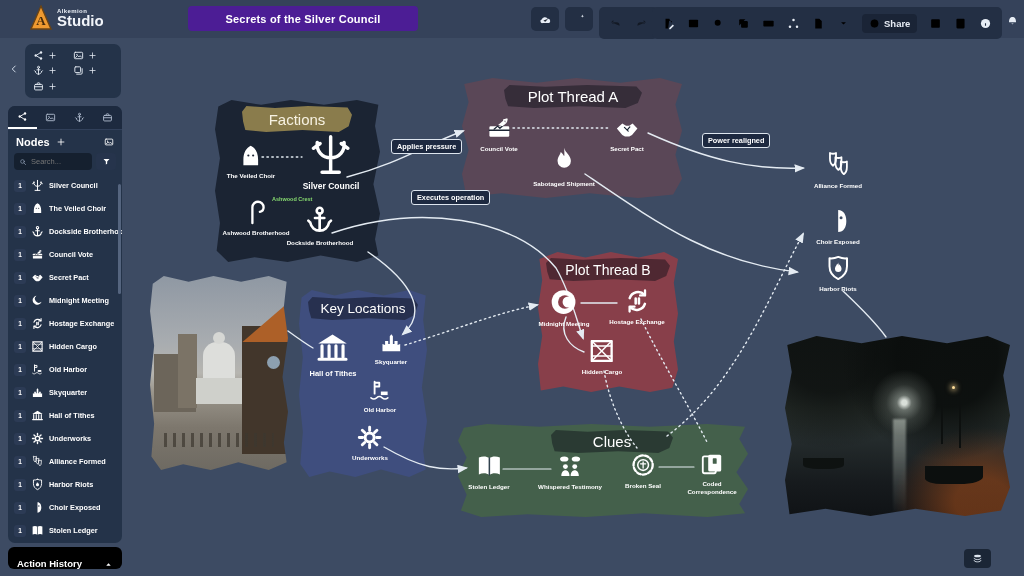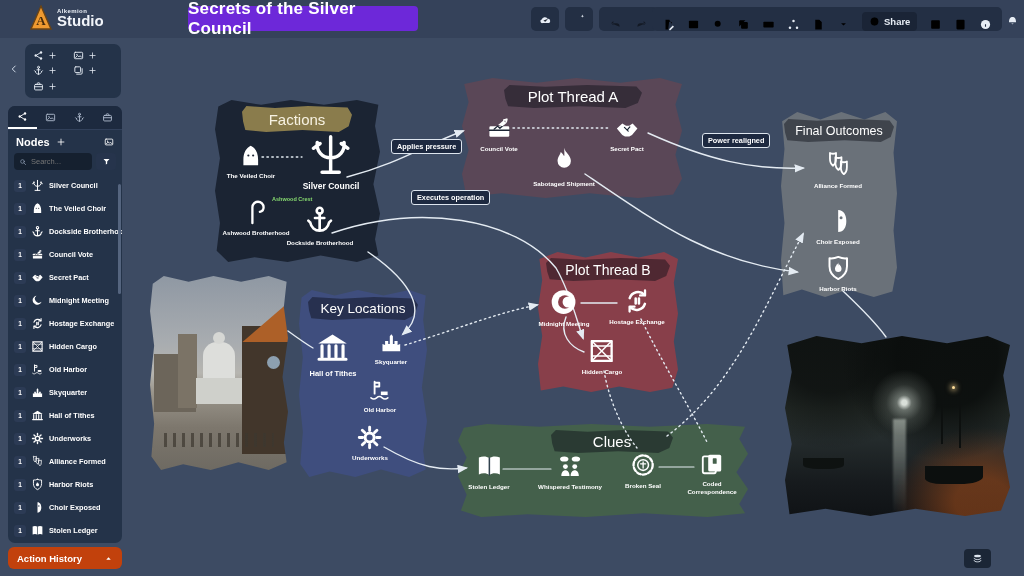--- a/index.html
+++ b/index.html
@@ -7,25 +7,25 @@
   body{font-family:"Liberation Sans",sans-serif;background:#3d4b63;color:#fff;position:relative}
   .stage{position:absolute;inset:0}
   .ic{fill:none;stroke:currentColor;stroke-width:2;stroke-linecap:round;stroke-linejoin:round;display:block}
 
   
   .topbar{position:absolute;left:0;top:0;width:1024px;height:38px;background:#35425a;z-index:10}
   .logo{position:absolute;left:30px;top:5px;display:flex;align-items:center;gap:5px}
   .logo-flask{width:22px;height:26px}
   .brand-top{font-size:6px;color:#e8edf4;font-weight:bold;letter-spacing:.4px}
   .brand-name{font-size:15px;font-weight:bold;color:#f2f5fa;line-height:.9}
-  .title-pill{position:absolute;left:188px;top:6px;width:230px;height:25px;background:#6d28d9;border-radius:4px;display:flex;align-items:center;justify-content:center;font-size:17px;font-weight:bold;letter-spacing:.2px}
+  .title-pill{position:absolute;left:188px;top:6px;width:230px;height:25px;background:#4c1d95;border-radius:4px;display:flex;align-items:center;justify-content:center;font-size:11px;font-weight:bold;letter-spacing:.2px}
   .tbb{width:28px;height:24px;border-radius:5px;background:#232f44;display:flex;align-items:center;justify-content:center;color:#e7edf5}
   .tbb svg{width:13px;height:13px}
   .tb-abs{position:absolute;top:7px}
-  .pill{position:absolute;top:7px;height:24px;border-radius:5px;background:#232f44;display:flex;align-items:flex-end;gap:13px;padding:0 10px;color:#e7edf5}
+  .pill{position:absolute;top:7px;height:32px;border-radius:5px;background:#232f44;display:flex;align-items:center;gap:13px;padding:0 10px;color:#e7edf5}
   .pill svg{width:13px;height:13px}
   .dim{opacity:.45}
   .share-chip{height:19px;background:#1a2436;border-radius:4px;display:flex;align-items:center;gap:4px;padding:0 7px;font-size:9.5px;font-weight:bold}
   .share-chip svg{width:11px;height:11px}
 
   
   .collapse-btn{position:absolute;left:6px;top:58px;width:16px;height:22px;display:flex;align-items:center;justify-content:center;color:#cfd9e6;z-index:9}
   .collapse-btn svg{width:12px;height:12px}
   .minibar{position:absolute;left:25px;top:44px;width:96px;height:54px;background:#243349;border-radius:7px;z-index:9;display:grid;grid-template-columns:1fr 1fr;padding:4px 8px;row-gap:1px}
   .mcell{display:flex;align-items:center;gap:4px;color:#e7edf5}
@@ -47,21 +47,21 @@
   .srch-box svg{width:8px;height:8px}
   .srch-box input{background:none;border:none;outline:none;color:#cfd9e6;font-size:7.5px;width:52px;font-family:"Liberation Sans",sans-serif}
   .funnel{width:20px;height:17px;background:#26344c;border-radius:4px;display:flex;align-items:center;justify-content:center;color:#fff}
   .funnel svg{width:9px;height:9px}
   .slist{overflow:hidden;height:363px}
   .srow{display:flex;align-items:center;gap:5px;height:23px;padding:0 6px}
   .badge{width:12px;height:12px;background:#2c3b55;border-radius:3px;font-size:6.5px;font-weight:bold;display:flex;align-items:center;justify-content:center;flex:none}
   .sic{width:13px;height:13px;flex:none}
   .slab{font-size:7.3px;font-weight:bold;white-space:nowrap}
   .sbar{position:absolute;right:1px;top:78px;width:3px;height:110px;background:#55657f;border-radius:2px}
-  .ah{position:absolute;left:8px;top:547px;width:114px;height:22px;background:#c2410c;border-radius:6px;z-index:9;display:flex;align-items:center;justify-content:space-between;padding:0 9px}
+  .ah{position:absolute;left:8px;top:547px;width:114px;height:22px;background:#000000;border-radius:6px;z-index:9;display:flex;align-items:flex-end;justify-content:space-between;padding:0 9px}
   .ah-t{font-size:9.5px;font-weight:bold}
   .ah svg{width:9px;height:9px}
 
   
   .grp{position:absolute;z-index:2;filter:drop-shadow(2px 4px 5px rgba(0,0,0,.35))}
   .tornA{clip-path:polygon(2% 4%,10% 0,28% 3%,46% 0,66% 3%,86% 0,99% 3%,97% 16%,100% 32%,96% 52%,100% 70%,97% 86%,99% 96%,86% 100%,64% 96%,44% 100%,24% 97%,8% 100%,1% 93%,3% 76%,0 56%,3% 36%,0 18%)}
   .tornB{clip-path:polygon(1% 5%,14% 0,34% 4%,52% 0,72% 4%,90% 0,100% 5%,97% 22%,100% 44%,97% 64%,100% 84%,96% 97%,80% 100%,58% 96%,38% 100%,18% 96%,2% 99%,0 80%,3% 60%,0 40%,3% 20%)}
   .banner{position:absolute;display:flex;align-items:center;justify-content:center;font-weight:normal;clip-path:polygon(0 22%,4% 0,30% 8%,60% 0,96% 6%,100% 34%,97% 78%,88% 100%,55% 92%,22% 100%,3% 92%,1% 60%)}
   .banner.dark{background:rgba(10,14,22,.45)}
   .cn{position:absolute;transform:translateX(-50%);display:flex;flex-direction:column;align-items:center;gap:3px;z-index:4;color:#fff}
@@ -336,23 +336,20 @@
     <div class="banner dark" style="left:42px;top:7px;width:138px;height:23px;font-size:15px">Plot Thread A</div>
   </div>
   <div class="grp tornA" style="left: 299px; top: 290px; width: 128px; height: 187px; background-color: rgb(63, 78, 126);">
     <div class="banner dark" style="left:9px;top:7px;width:110px;height:23px;font-size:13.5px">Key Locations</div>
   </div>
   <div class="grp tornB" style="left: 538px; top: 252px; width: 140px; height: 140px; background-color: rgb(136, 63, 74);">
     <div class="banner dark" style="left:8px;top:6px;width:124px;height:23px;font-size:14px">Plot Thread B</div>
   </div>
   <div class="grp tornA" style="left: 458px; top: 424px; width: 290px; height: 93px; background-color: rgb(68, 96, 75);">
     <div class="banner dark" style="left:93px;top:6px;width:122px;height:23px;font-size:15px">Clues</div>
-  </div>
-  <div class="grp tornB" style="left: 781px; top: 112px; width: 116px; height: 185px; background-color: rgb(106, 113, 121);">
-    <div class="banner dark" style="left:3px;top:7px;width:110px;height:23px;font-size:12.5px">Final Outcomes</div>
   </div>
 
   <svg class="conn" width="1024" height="576">
     <defs>
       <marker id="arw" markerWidth="9" markerHeight="8" refX="6" refY="3" orient="auto">
         <path d="M0 0l7.5 3L0 6z" fill="#e4ebf2"></path>
       </marker>
     </defs>
     <g stroke="#e4ebf2" stroke-width="1.4" fill="none" stroke-linecap="round">
       <path d="M262 157L302 157" stroke-dasharray="1.5 3.4"></path>

